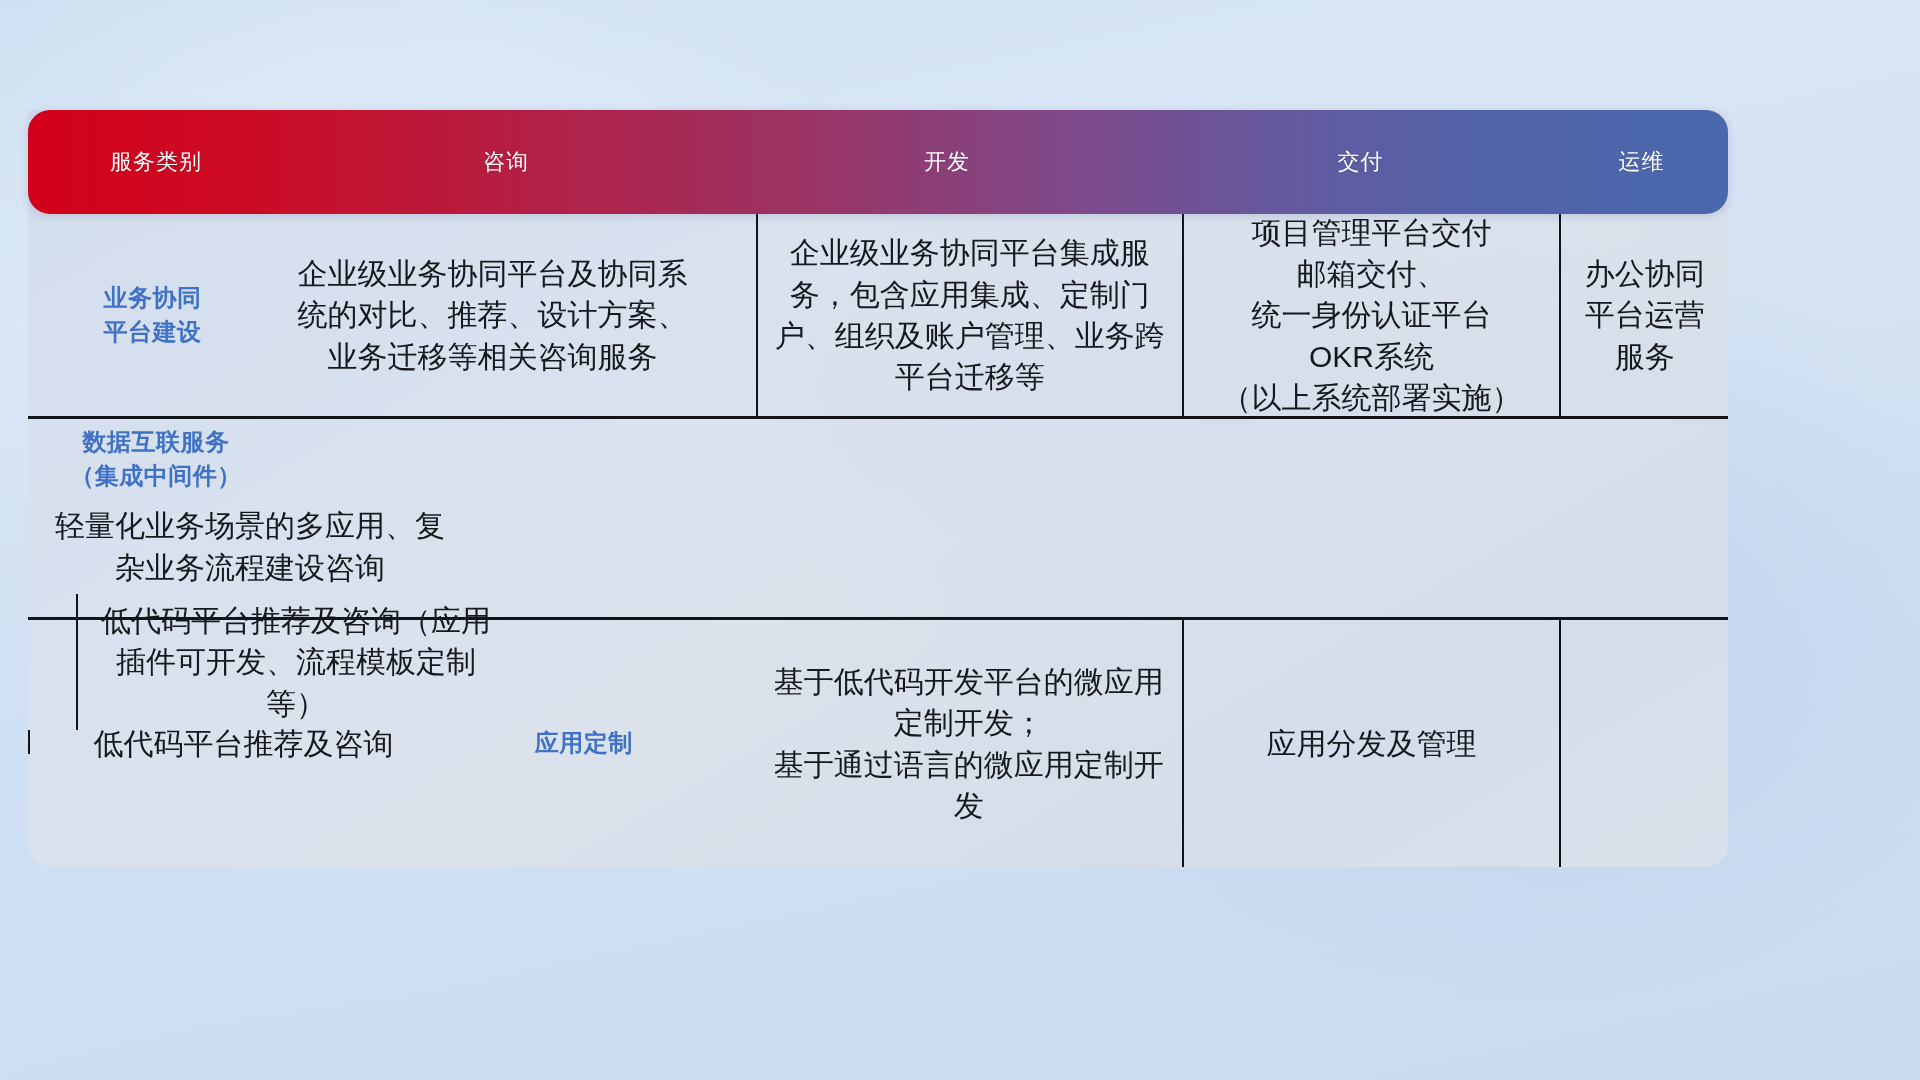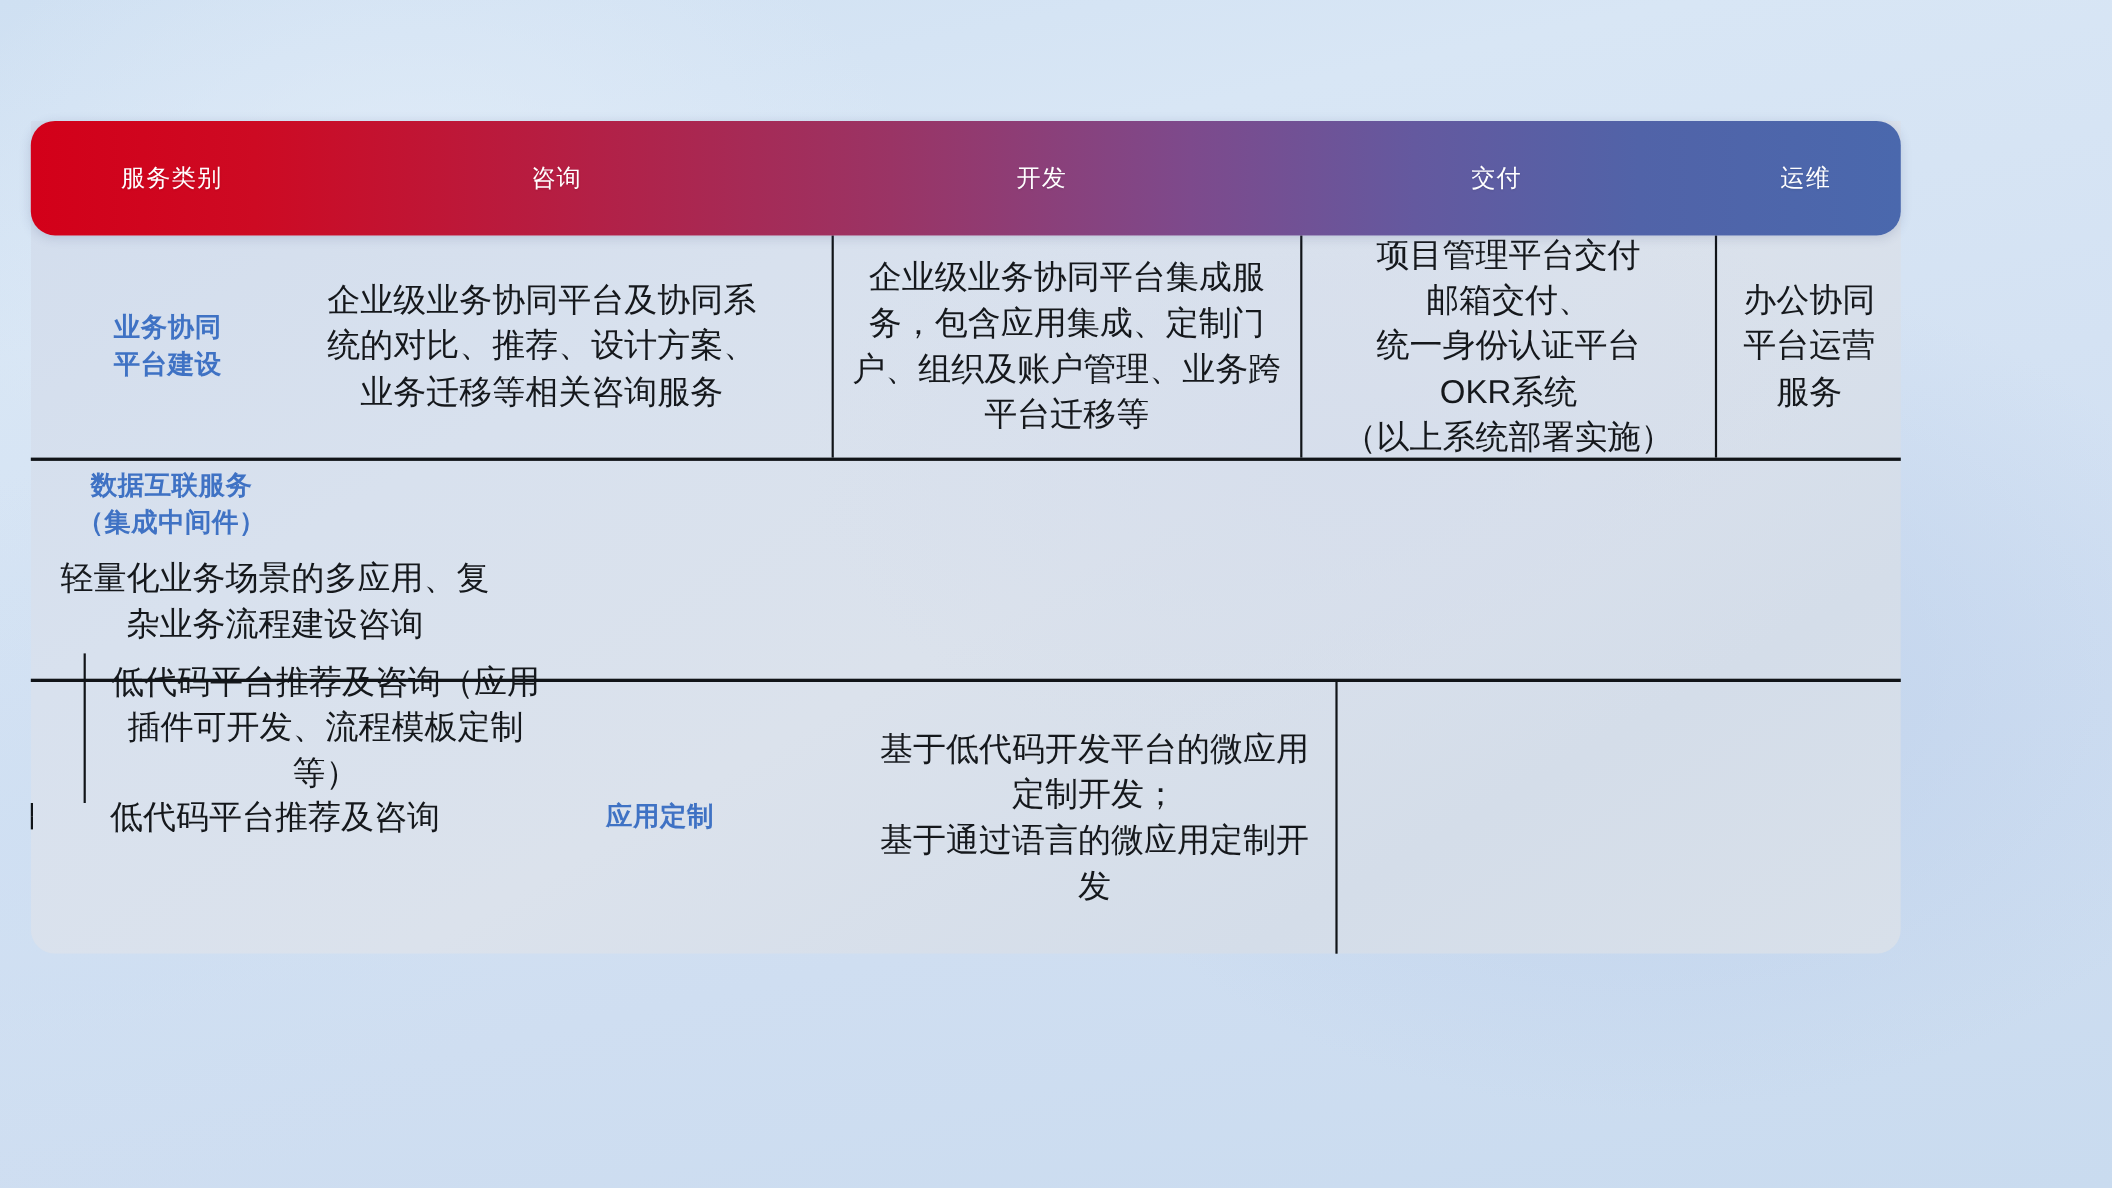--- a/index.html
+++ b/index.html
@@ -156,17 +156,18 @@
       <div class="cell c2 multiline">低代码平台推荐及咨询（应用插件可开发、流程模板定制等）</div>
       <div class="cell c3 multiline"></div>
       <div class="cell c4 multiline"></div>
     </div>
 
     <div class="row r2">
       <div class="cell c1 multiline">低代码平台推荐及咨询</div>
       <div class="cell c0 rowlabel multiline">应用定制</div>
       <div class="cell c2 multiline">基于低代码开发平台的微应用定制开发；
 基于通过语言的微应用定制开发</div>
+      <div class="cell c3 multiline">应用分发及管理</div>
       <div class="cell c4 multiline"></div>
     </div>
 
   </div>
 </div>
 
 </body></html>

